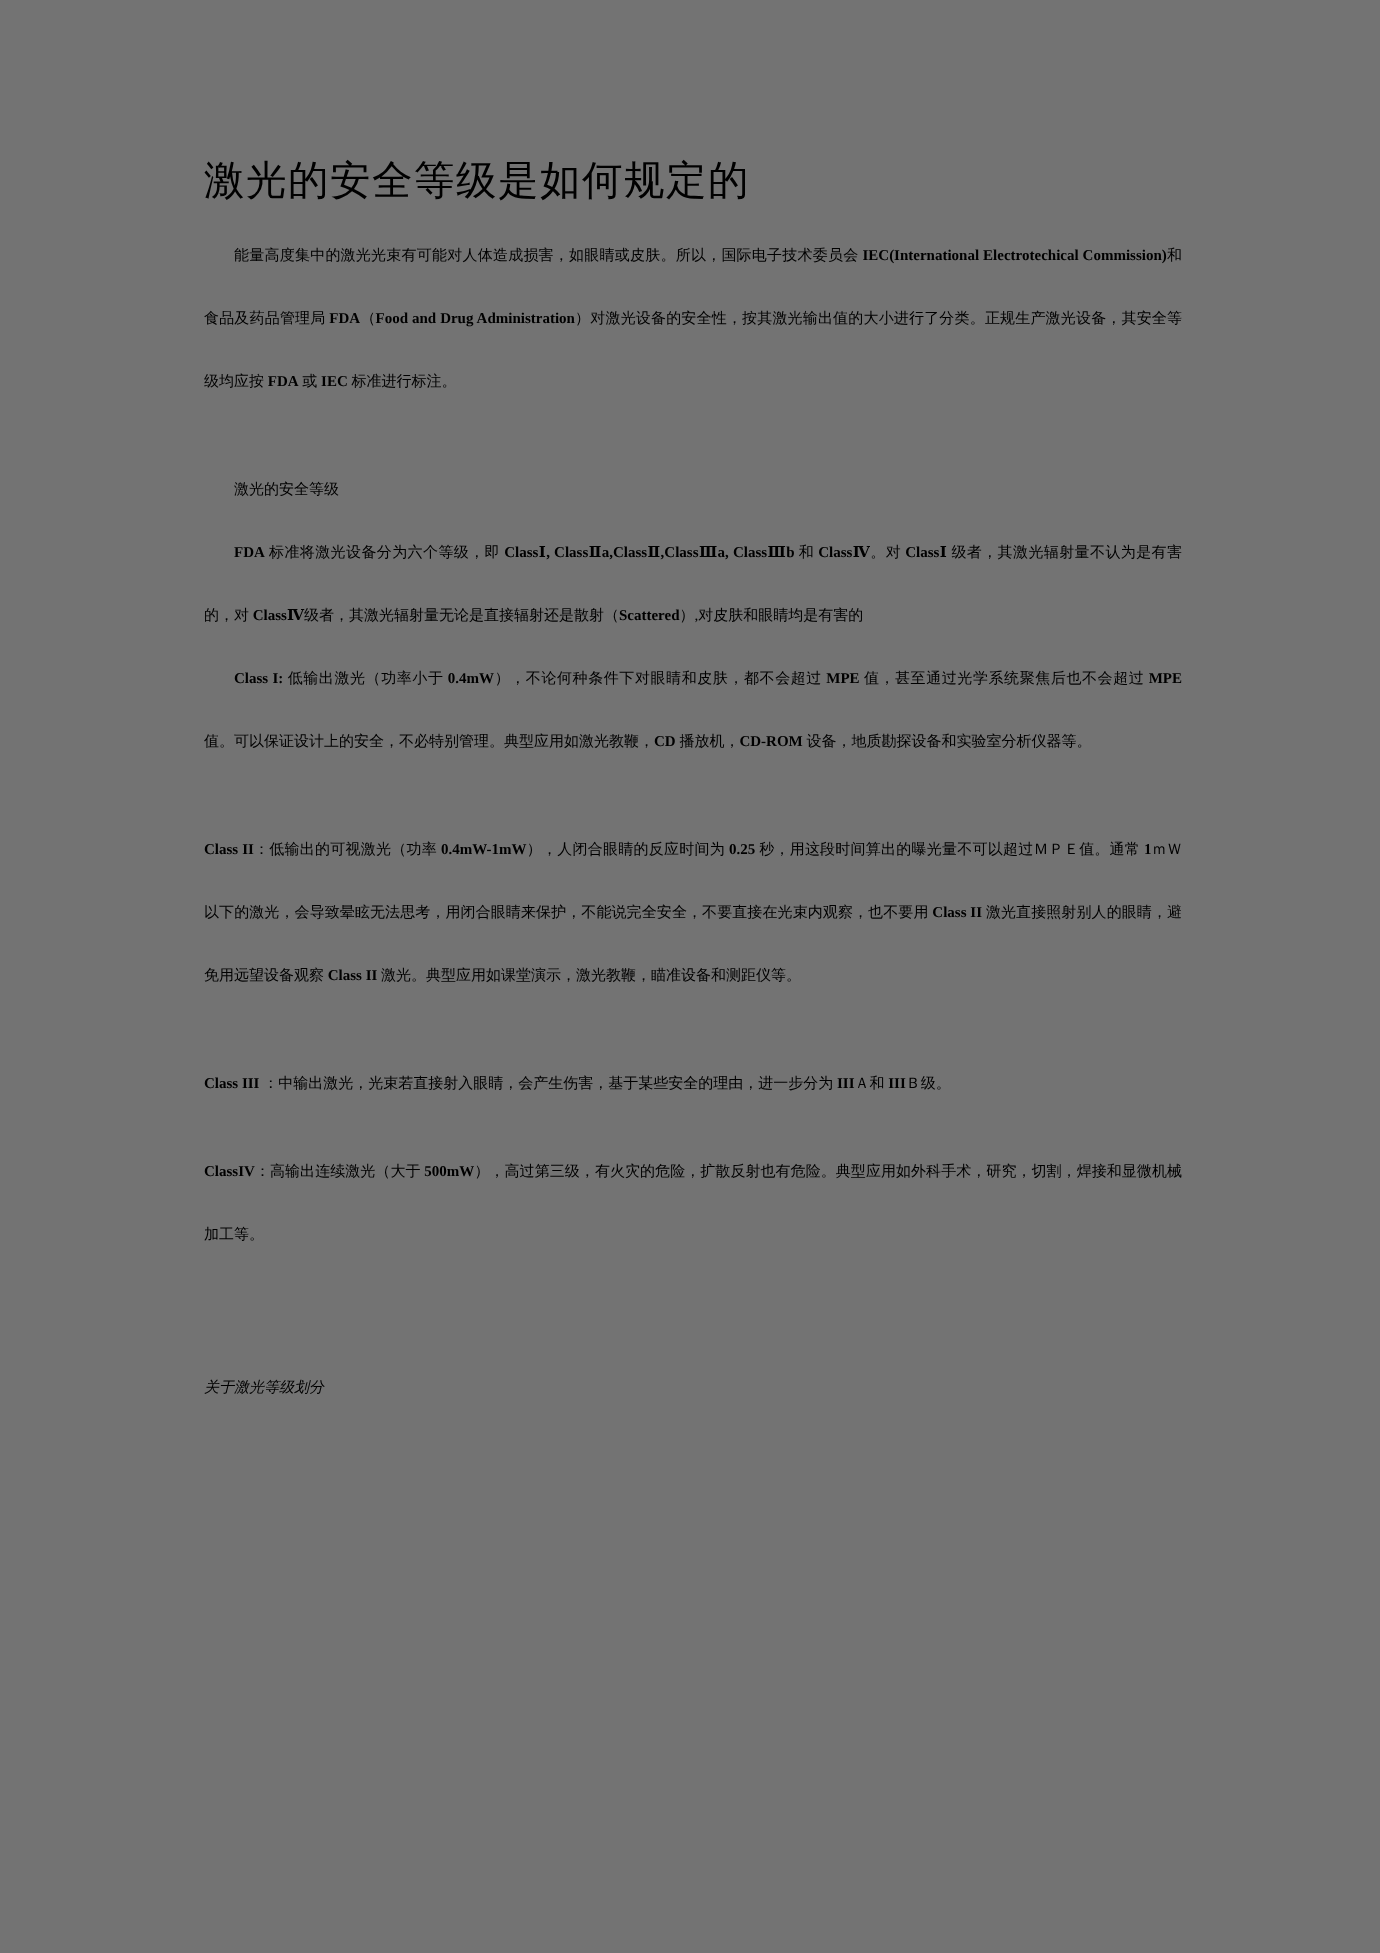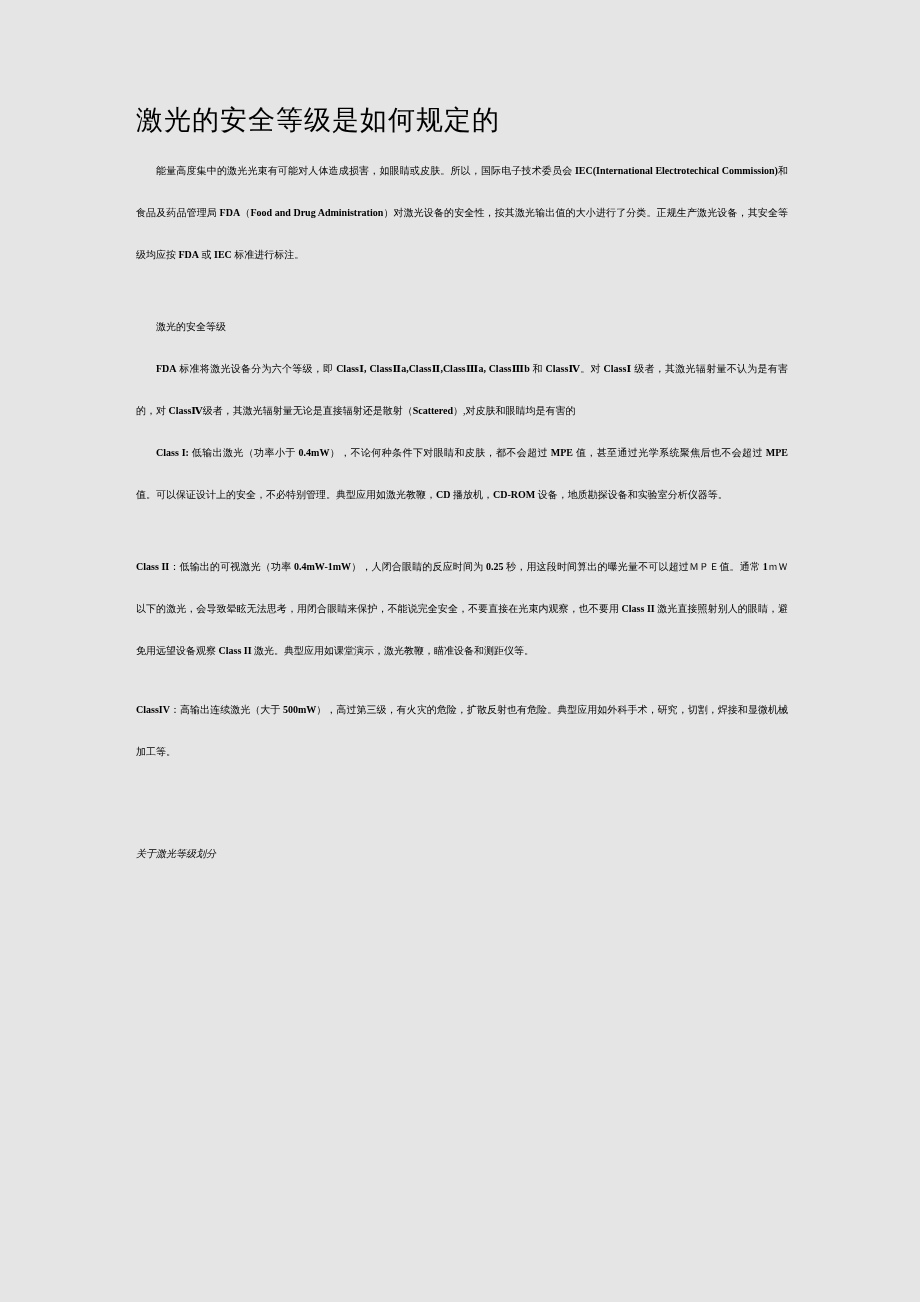--- a/index.html
+++ b/index.html
@@ -12,21 +12,21 @@
     height: 1302px;
     overflow: hidden;
     color: #000000;
     font-family: "Liberation Serif", "DejaVu Serif", "DejaVu Sans", serif;
   }
   .page {
     box-sizing: border-box;
     width: 920px;
     height: 1302px;
     padding: 102px 132px 40px 136px;
-    background: #e5e5e5;
+    background: #737373;
   }
   .doc-title {
     margin: 0 0 12px 0;
     font-size: 27px;
     line-height: 36px;
     font-weight: normal;
     letter-spacing: 1px;
   }
   .para {
     margin: 0;
@@ -46,16 +46,17 @@
 <body>
 
 <div class="page">
   <h1 class="doc-title">激光的安全等级是如何规定的</h1>
   <div id="doc-body">
       <p class="para indent"><span>能量高度集中的激光光束有可能对人体造成损害，如眼睛或皮肤。所以，国际电子技术委员会 </span><b>IEC(International Electrotechical Commission)</b><span>和食品及药品管理局 </span><b>FDA</b><span>（</span><b>Food and Drug Administration</b><span>）对激光设备的安全性，按其激光输出值的大小进行了分类。正规生产激光设备，其安全等级均应按 </span><b>FDA</b><span> 或 </span><b>IEC</b><span> 标准进行标注。</span></p>
       <p class="para indent" style="margin-top: 30px;"><span>激光的安全等级</span></p>
       <p class="para indent"><b>FDA</b><span> 标准将激光设备分为六个等级，即 </span><b>ClassⅠ, ClassⅡa,ClassⅡ,ClassⅢa, ClassⅢb</b><span> 和 </span><b>ClassⅣ</b><span>。对 </span><b>ClassⅠ</b><span> 级者，其激光辐射量不认为是有害的，对 </span><b>ClassⅣ</b><span>级者，其激光辐射量无论是直接辐射还是散射（</span><b>Scattered</b><span>）,对皮肤和眼睛均是有害的</span></p>
       <p class="para indent"><b>Class I: </b><span>低输出激光（功率小于 </span><b>0.4mW</b><span>），不论何种条件下对眼睛和皮肤，都不会超过 </span><b>MPE</b><span> 值，甚至通过光学系统聚焦后也不会超过 </span><b>MPE</b><span> 值。可以保证设计上的安全，不必特别管理。典型应用如激光教鞭，</span><b>CD</b><span> 播放机，</span><b>CD-ROM</b><span> 设备，地质勘探设备和实验室分析仪器等。</span></p>
       <p class="para" style="margin-top: 30px;"><b>Class II</b><span>：低输出的可视激光（功率 </span><b>0.4mW-1mW</b><span>），人闭合眼睛的反应时间为 </span><b>0.25</b><span> 秒，用这段时间算出的曝光量不可以超过ＭＰＥ值。通常 </span><b>1</b><span>ｍＷ以下的激光，会导致晕眩无法思考，用闭合眼睛来保护，不能说完全安全，不要直接在光束内观察，也不要用 </span><b>Class II</b><span> 激光直接照射别人的眼睛，避免用远望设备观察 </span><b>Class II</b><span> 激光。典型应用如课堂演示，激光教鞭，瞄准设备和测距仪等。</span></p>
+      <p class="para" style="margin-top: 30px;"><b>Class III </b><span>：中输出激光，光束若直接射入眼睛，会产生伤害，基于某些安全的理由，进一步分为 </span><b>III</b><span>Ａ和 </span><b>III</b><span>Ｂ级。</span></p>
       <p class="para" style="margin-top: 17px;"><b>ClassIV</b><span>：高输出连续激光（大于 </span><b>500mW</b><span>），高过第三级，有火灾的危险，扩散反射也有危险。典型应用如外科手术，研究，切割，焊接和显微机械加工等。</span></p>
       <p class="para" style="margin-top: 60px; font-style: italic;"><span>关于激光等级划分</span></p>
     </div>
 </div>
 
 </body></html>

